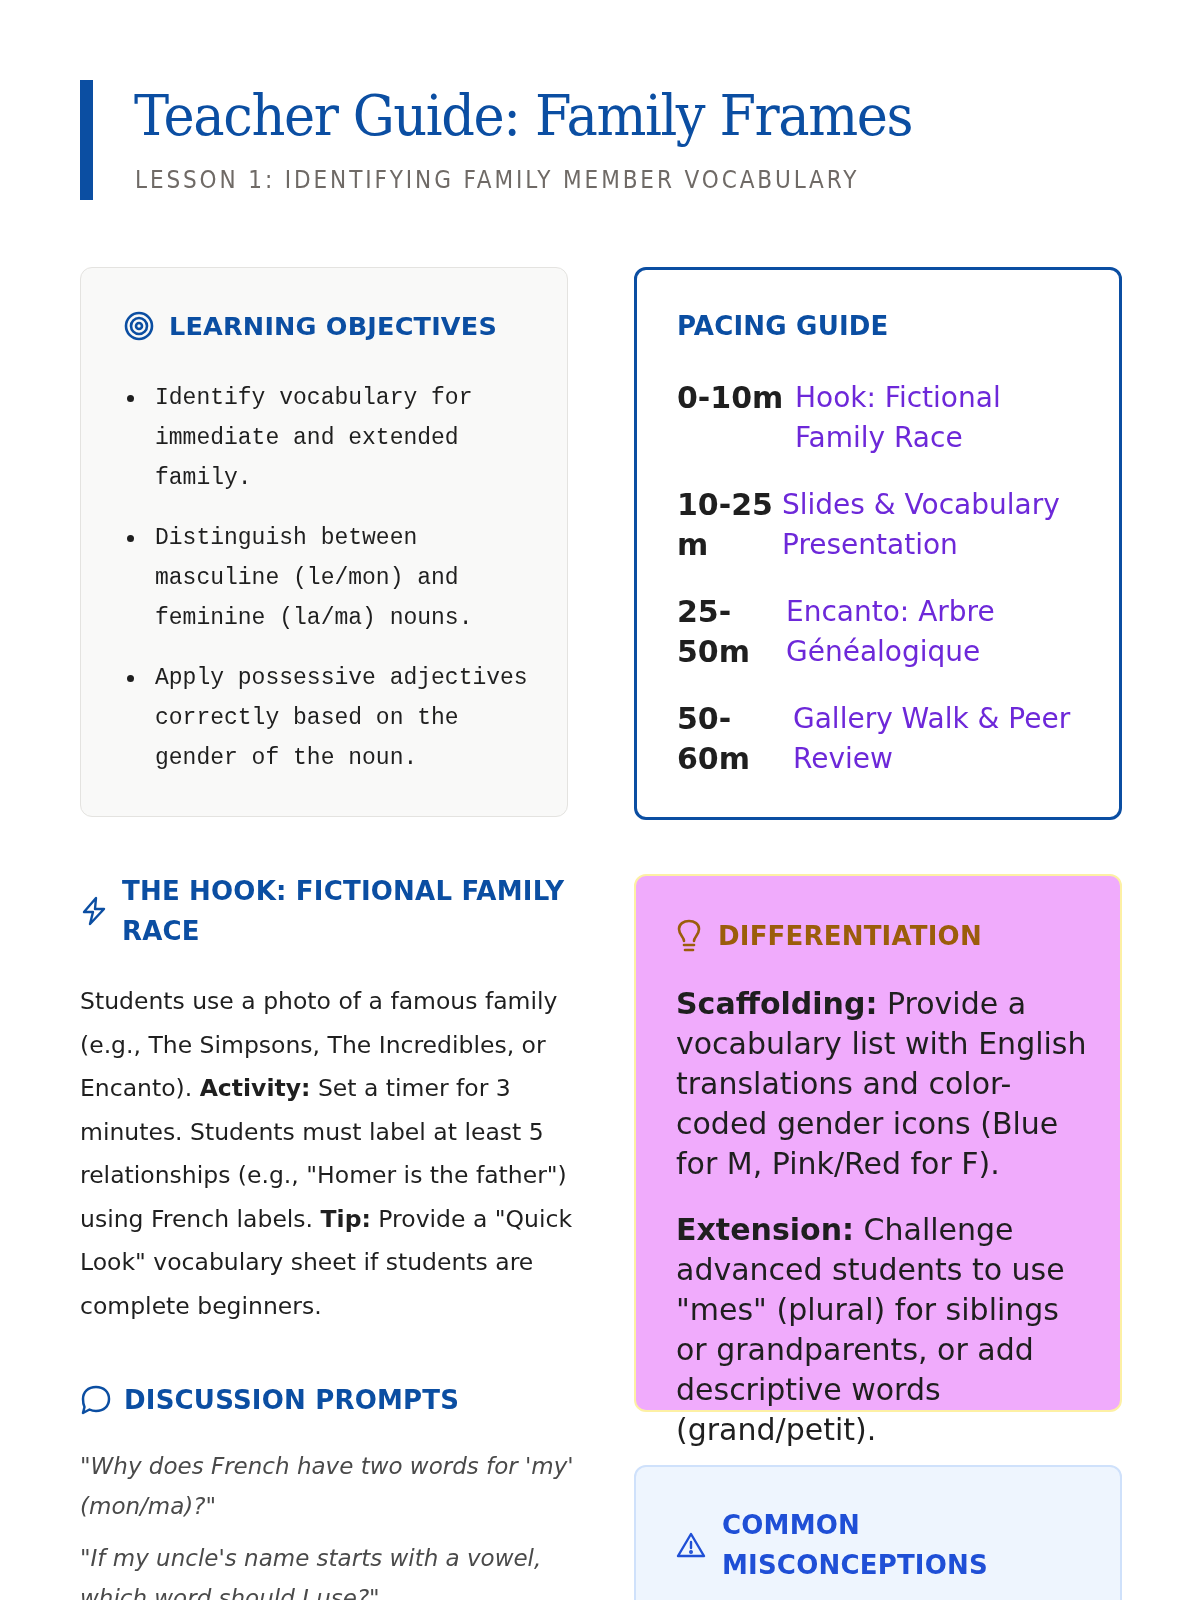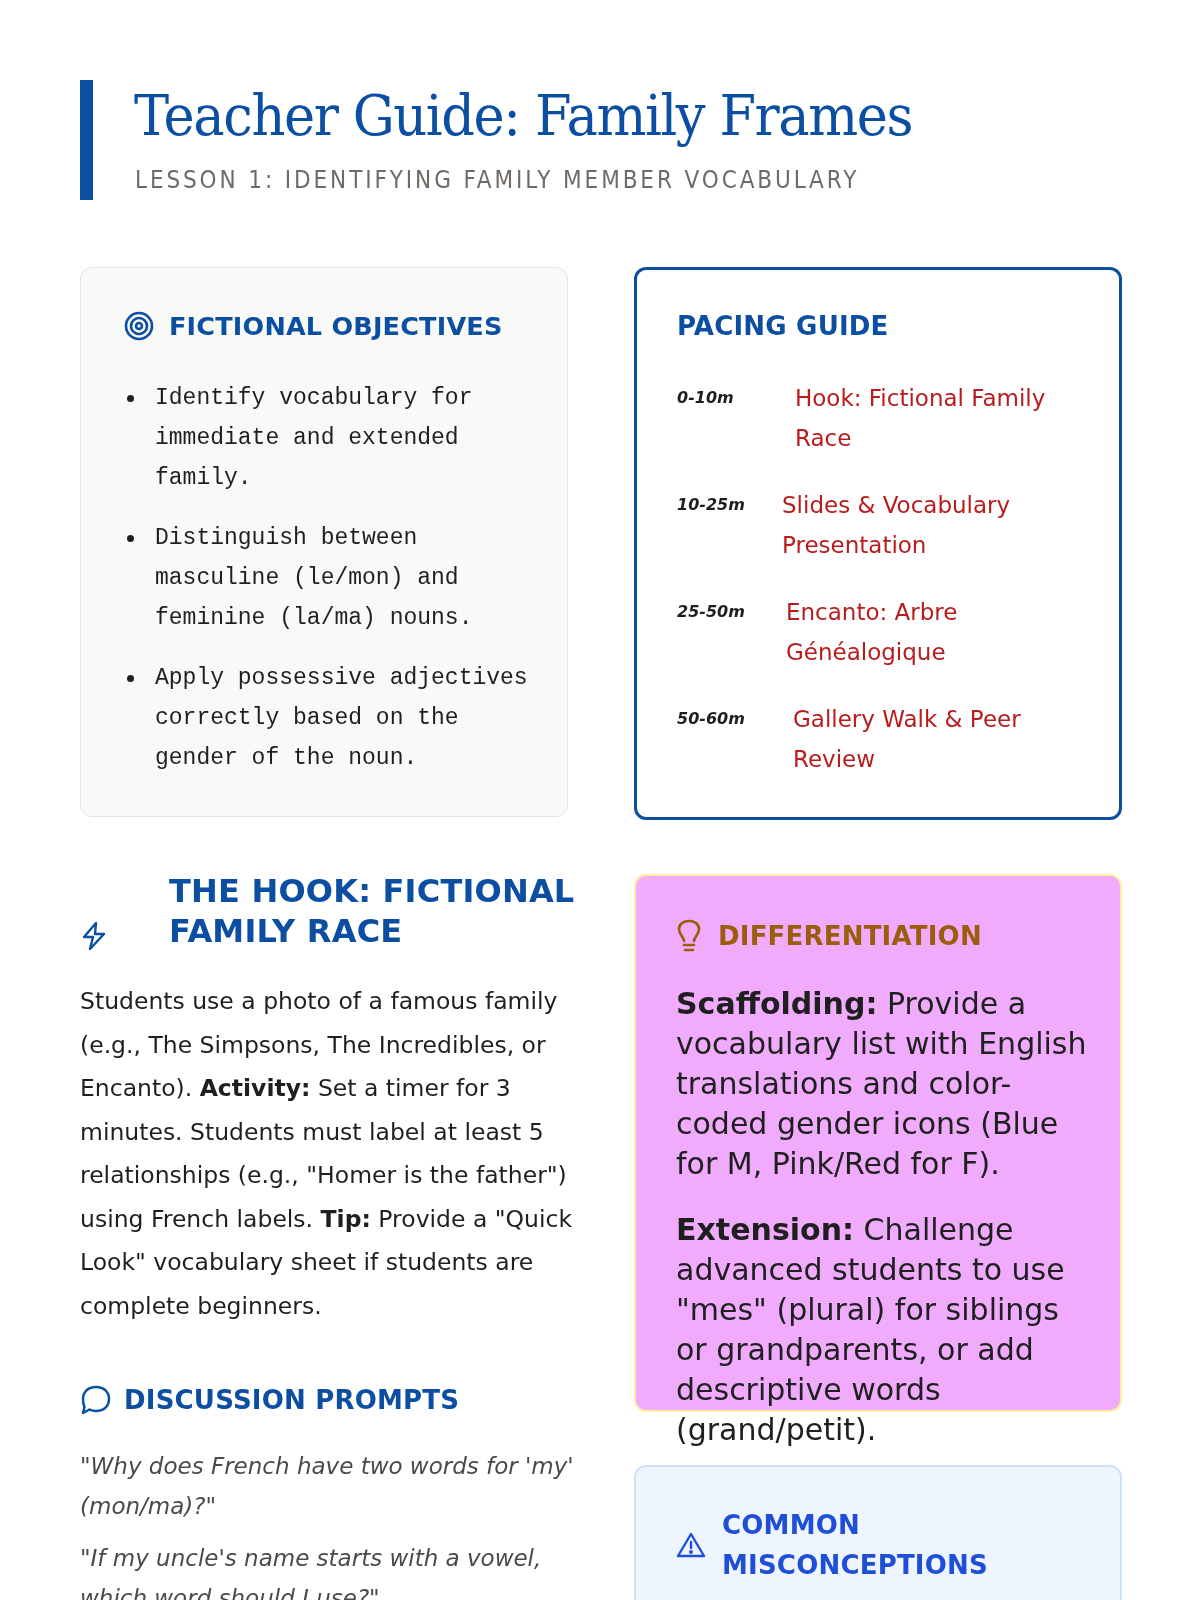--- a/index.html
+++ b/index.html
@@ -24,28 +24,28 @@
     .body-text { font-family: "DejaVu Sans", sans-serif; font-size: 23px; line-height: 40px; color: #1f1f1f; }
 
     .obj-heading { left: 42px; top: 38px; font-size: 25.5px; }
     .obj-list { position: absolute; left: 44px; top: 110px; width: 410px; list-style: none; font-family: Liberation Mono, monospace; }
     .obj-list li { position: relative; padding-left: 30px; margin-bottom: 20px; font-size: 23px; line-height: 40px; }
     .obj-list li::before { content: ""; position: absolute; left: 2px; top: 17px; width: 7px; height: 7px; border-radius: 50%; background: #1f1f1f; }
 
     .pace-heading { left: 40px; top: 36px; font-size: 26px; }
     .pace-list { position: absolute; left: 40px; top: 108px; width: 420px; }
     .pace-row { display: flex; margin-bottom: 27px; }
-    .pace-time { font-weight: bold; font-size: 16px; line-height: 40px; color: #1f1f1f; flex: 0 0 auto; font-style: italic; }
-    .pace-act { font-size: 23px; line-height: 40px; color: #b91c1c; }
+    .pace-time { font-weight: bold; font-size: 30px; line-height: 40px; color: #1f1f1f; flex: 0 0 auto; }
+    .pace-act { font-size: 28px; line-height: 40px; color: #6d28d9; }
     .pace-row.r0 .pace-time { width: 118px; }
     .pace-row.r1 .pace-time { width: 105px; }
     .pace-row.r2 .pace-time { width: 109px; }
     .pace-row.r3 .pace-time { width: 116px; }
 
-    .hook-heading { left: 80px; top: 871px; font-size: 32px; width: 500px; align-items: flex-end; gap: 47px; }
+    .hook-heading { left: 80px; top: 871px; font-size: 26px; width: 500px; align-items: center; }
     .hook-heading .label { width: 450px; }
     .hook-body { position: absolute; left: 80px; top: 980px; width: 498px; font-size: 23.5px; line-height: 43.5px; }
 
     .disc-heading { left: 80px; top: 1380px; font-size: 26px; }
     .disc-list { position: absolute; left: 80px; top: 1446px; width: 498px; }
     .disc-item { font-style: italic; color: #4a4a4a; font-size: 23px; line-height: 40px; margin-bottom: 12px; }
 
     .diff-heading { left: 40px; top: 40px; font-size: 26px; color: #9b5d0b; }
     .diff-body { position: absolute; left: 40px; top: 108px; width: 420px; }
     .diff-body p { font-size: 30px; line-height: 40px; margin-bottom: 26px; color: #1f1f1f; }
@@ -67,21 +67,21 @@
 
 <section class="card card-objectives">
   <h2 class="sec-heading obj-heading">
     <span class="icon">
       <svg width="32" height="32" viewBox="0 0 32 32" fill="none" stroke="#0b4ea2" stroke-width="2.6">
         <circle cx="16" cy="16" r="13"></circle>
         <circle cx="16" cy="16" r="8"></circle>
         <circle cx="16" cy="16" r="3"></circle>
       </svg>
     </span>
-    <span class="label">FICTIONAL OBJECTIVES</span>
+    <span class="label">LEARNING OBJECTIVES</span>
   </h2>
   <ul class="obj-list body-text">
     <li>Identify vocabulary for immediate and extended family.</li>
     <li>Distinguish between masculine (le/mon) and feminine (la/ma) nouns.</li>
     <li>Apply possessive adjectives correctly based on the gender of the noun.</li>
   </ul>
 </section>
 
 <section class="card card-pacing">
   <h2 class="sec-heading pace-heading">

